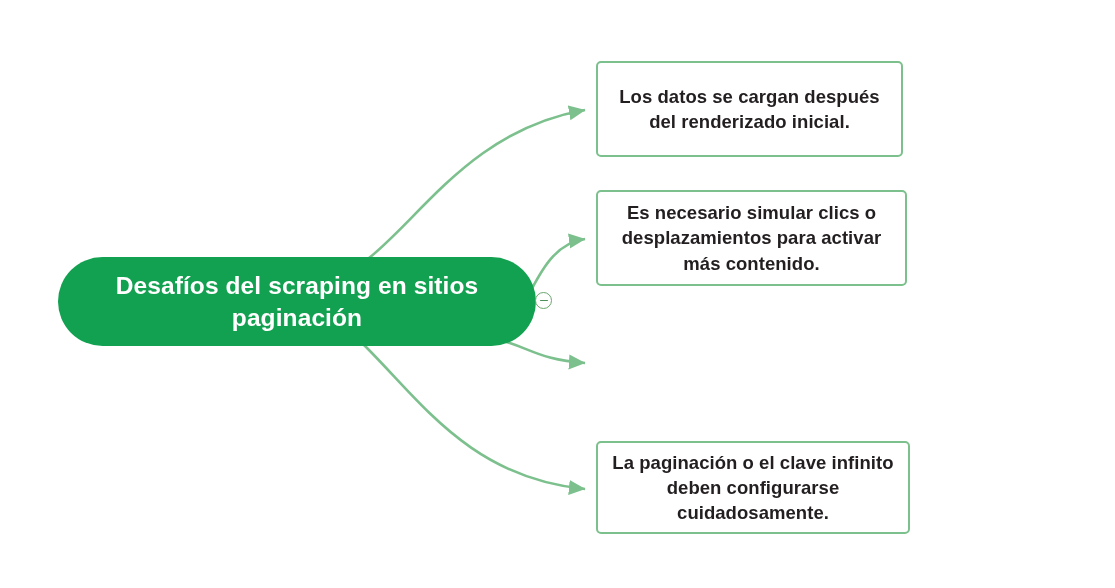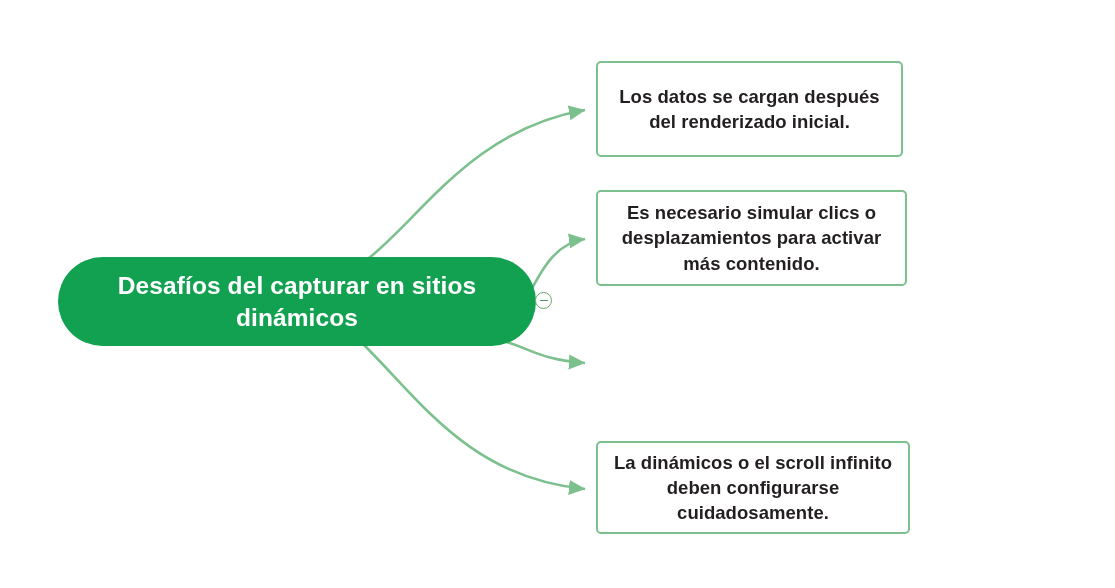--- a/index.html
+++ b/index.html
@@ -110,33 +110,33 @@
     <path d="M 364 262 C 420 220 470 130 585 110" fill="none" stroke="#7cc08d" stroke-width="2.6" marker-end="url(#arrowhead)"></path>
 
     <path d="M 500 332 C 527 324 535 245 585 239" fill="none" stroke="#7cc08d" stroke-width="2.6" marker-end="url(#arrowhead)"></path>
 
     <path d="M 500 340 C 530 348 540 360 585 363" fill="none" stroke="#7cc08d" stroke-width="2.6" marker-end="url(#arrowhead)"></path>
 
     <path d="M 363 344 C 420 400 470 478 585 489" fill="none" stroke="#7cc08d" stroke-width="2.6" marker-end="url(#arrowhead)"></path>
   </svg>
 
   <div class="root-node">
-    <span class="root-node-label">Desafíos del capturar en sitios dinámicos</span>
+    <span class="root-node-label">Desafíos del scraping en sitios paginación</span>
   </div>
 
   <div class="collapse-toggle">
     <span class="collapse-toggle-bar"></span>
   </div>
 
   <div class="topic-box" id="topic-box-0">
     <span class="topic-box-label">Los datos se cargan después del renderizado inicial.</span>
   </div>
 
   <div class="topic-box" id="topic-box-1">
     <span class="topic-box-label">Es necesario simular clics o desplazamientos para activar más contenido.</span>
   </div>
 
 
   <div class="topic-box" id="topic-box-3">
-    <span class="topic-box-label">La dinámicos o el scroll infinito deben configurarse cuidadosamente.</span>
+    <span class="topic-box-label">La paginación o el clave infinito deben configurarse cuidadosamente.</span>
   </div>
 
 </div>
 
 </body></html>

